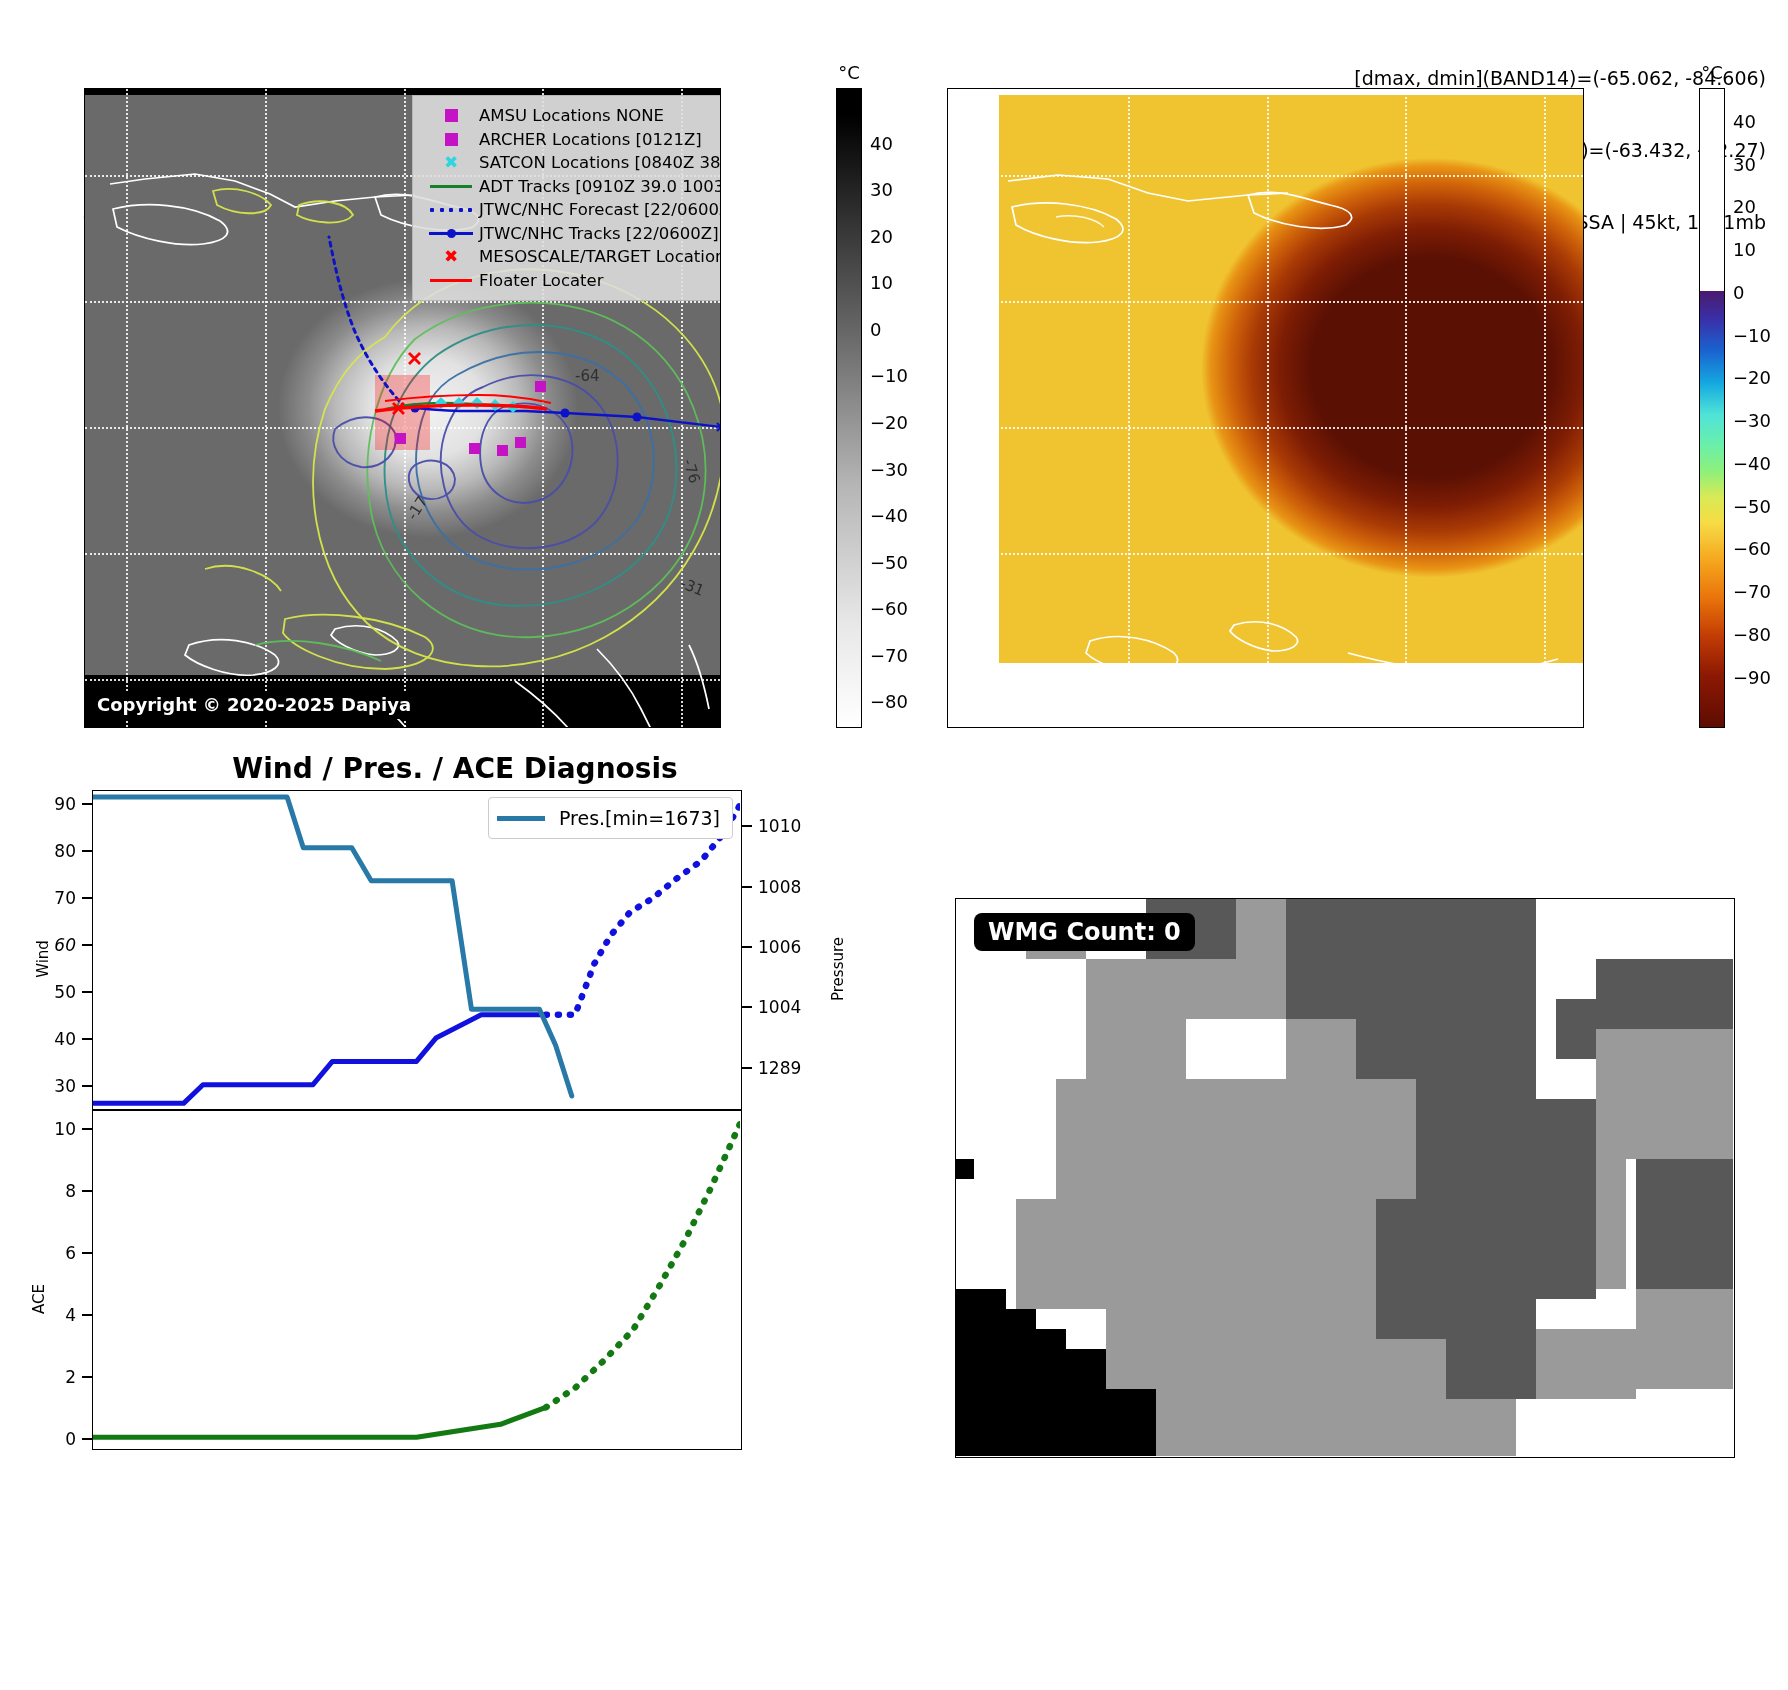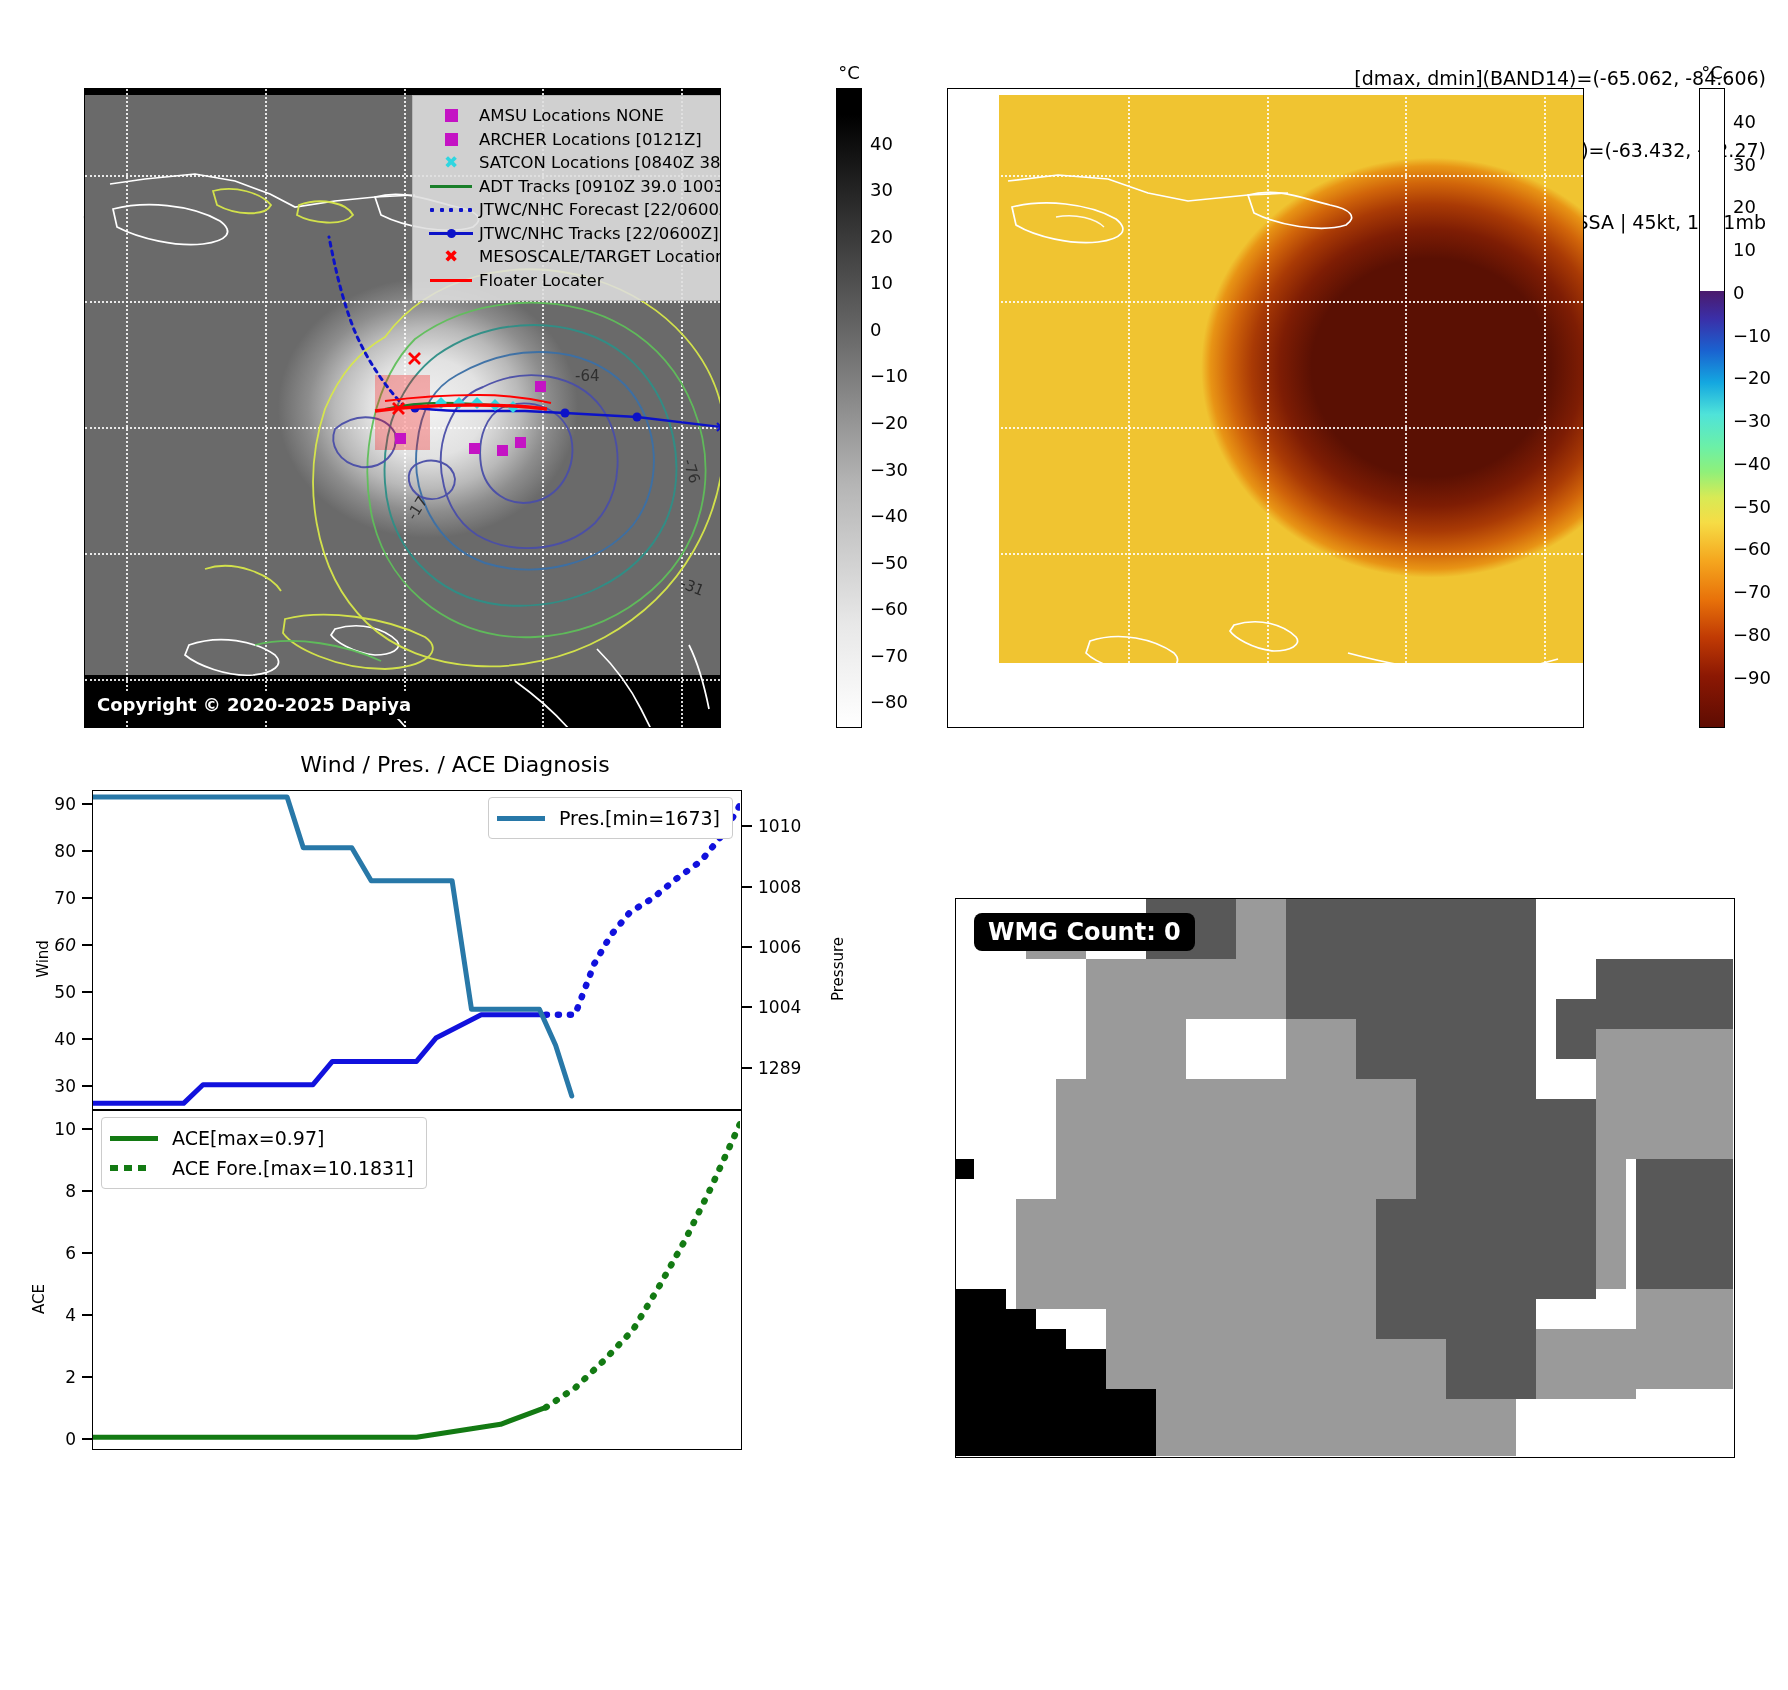--- a/index.html
+++ b/index.html
@@ -57,21 +57,21 @@
   .dotline{width:42px;height:4px;display:flex;justify-content:space-between;}
   .dotline i{width:4px;height:4px;background:#0c12c8;display:block;border-radius:1px;}
   .bluetrk{width:44px;height:12px;position:relative;}
   .bluetrk .bar{position:absolute;left:0;right:0;top:4.5px;height:3px;background:#0c12c8;}
   .bluetrk .dot{position:absolute;left:18px;top:1.5px;width:9px;height:9px;border-radius:50%;background:#0c12c8;}
 
   #copyright{position:absolute;left:6px;bottom:8px;background:#000;color:#fff;font-size:18px;
              font-weight:bold;padding:3px 10px 4px 6px;}
 
   
-  #wp-title{left:455px;top:752px;transform:translateX(-50%);font-size:22px;}
+  #wp-title{left:455px;top:752px;transform:translateX(-50%);font-size:28px;font-weight:bold;}
   #chart-wind{left:92px;top:790px;width:650px;height:320px;}
   #chart-ace{left:92px;top:1110px;width:650px;height:340px;}
   .axlabel-y{position:absolute;font-size:15px;transform-origin:50% 50%;}
   .tick-y{position:absolute;right:100%;transform:translateY(-50%);margin-right:16px;font-size:17px;white-space:nowrap;}
   .tick-y2{position:absolute;left:100%;transform:translateY(-50%);margin-left:16px;font-size:17px;white-space:nowrap;}
   .tickmark{position:absolute;right:100%;width:10px;height:2px;background:#000;transform:translateY(-50%);}
   .tickmark.r{right:auto;left:100%;}
   .chartlegend{position:absolute;background:#fff;border:1px solid #cccccc;border-radius:4px;
                padding:5px 12px 5px 8px;font-size:19px;line-height:30px;z-index:6;}
   .cl-row{display:flex;align-items:center;white-space:nowrap;}
@@ -368,38 +368,20 @@
     <div class="tickmark r" style="top: 30.1887%;"></div>
     <div class="tick-y2" style="top: 11.3208%;">1010</div>
     <div class="tickmark r" style="top: 11.3208%;"></div>
   </div>
 
 <div class="panelbox" id="chart-ace">
   <svg id="svg-ace" width="647" height="337" style="position:absolute;inset:0">
       <polyline points="0,326.22831050228314 323.5,326.22831050228314 407.61,313.3022831050228 452.9,296.3753424657534" fill="none" stroke="#137a13" stroke-width="5" stroke-linejoin="round" stroke-linecap="round"></polyline>
       <polyline points="452.9,296.3753424657534 482.015,276.98630136986304 511.13,249.28767123287673 540.245,218.51141552511413 566.125,175.42465753424656 592.005,129.26027397260273 617.885,76.9406392694064 647,12.830621004566211" fill="none" stroke="#137a13" stroke-width="6.5" stroke-linejoin="round" stroke-linecap="round" stroke-dasharray="1 11"></polyline>
     </svg>
-  <div class="chartlegend" style="left:8px;top:6px">
-    <div class="cl-row">
-      <span class="cl-key">
-          <i class="cl-line" style="background:#137a13"></i>
-        </span>
-      <span>ACE[max=0.97]</span>
-    </div>
-    <div class="cl-row">
-      <span class="cl-key">
-        <span class="cl-dots">
-            <i style="background:#137a13"></i>
-            <i style="background:#137a13"></i>
-            <i style="background:#137a13"></i>
-          </span>
-        </span>
-      <span>ACE Fore.[max=10.1831]</span>
-    </div>
-  </div>
 </div>
 <div class="abs axlabel-y" style="left:24px;top:1290px;transform:rotate(-90deg)">ACE</div>
 <div class="abs" id="ace-ticks" style="left:92px;top:1110px;width:650px;height:340px;">
     <div class="tick-y" style="top: 96.8037%;">0</div>
     <div class="tickmark" style="top: 96.8037%;"></div>
     <div class="tick-y" style="top: 78.5388%;">2</div>
     <div class="tickmark" style="top: 78.5388%;"></div>
     <div class="tick-y" style="top: 60.274%;">4</div>
     <div class="tickmark" style="top: 60.274%;"></div>
     <div class="tick-y" style="top: 42.0091%;">6</div>

